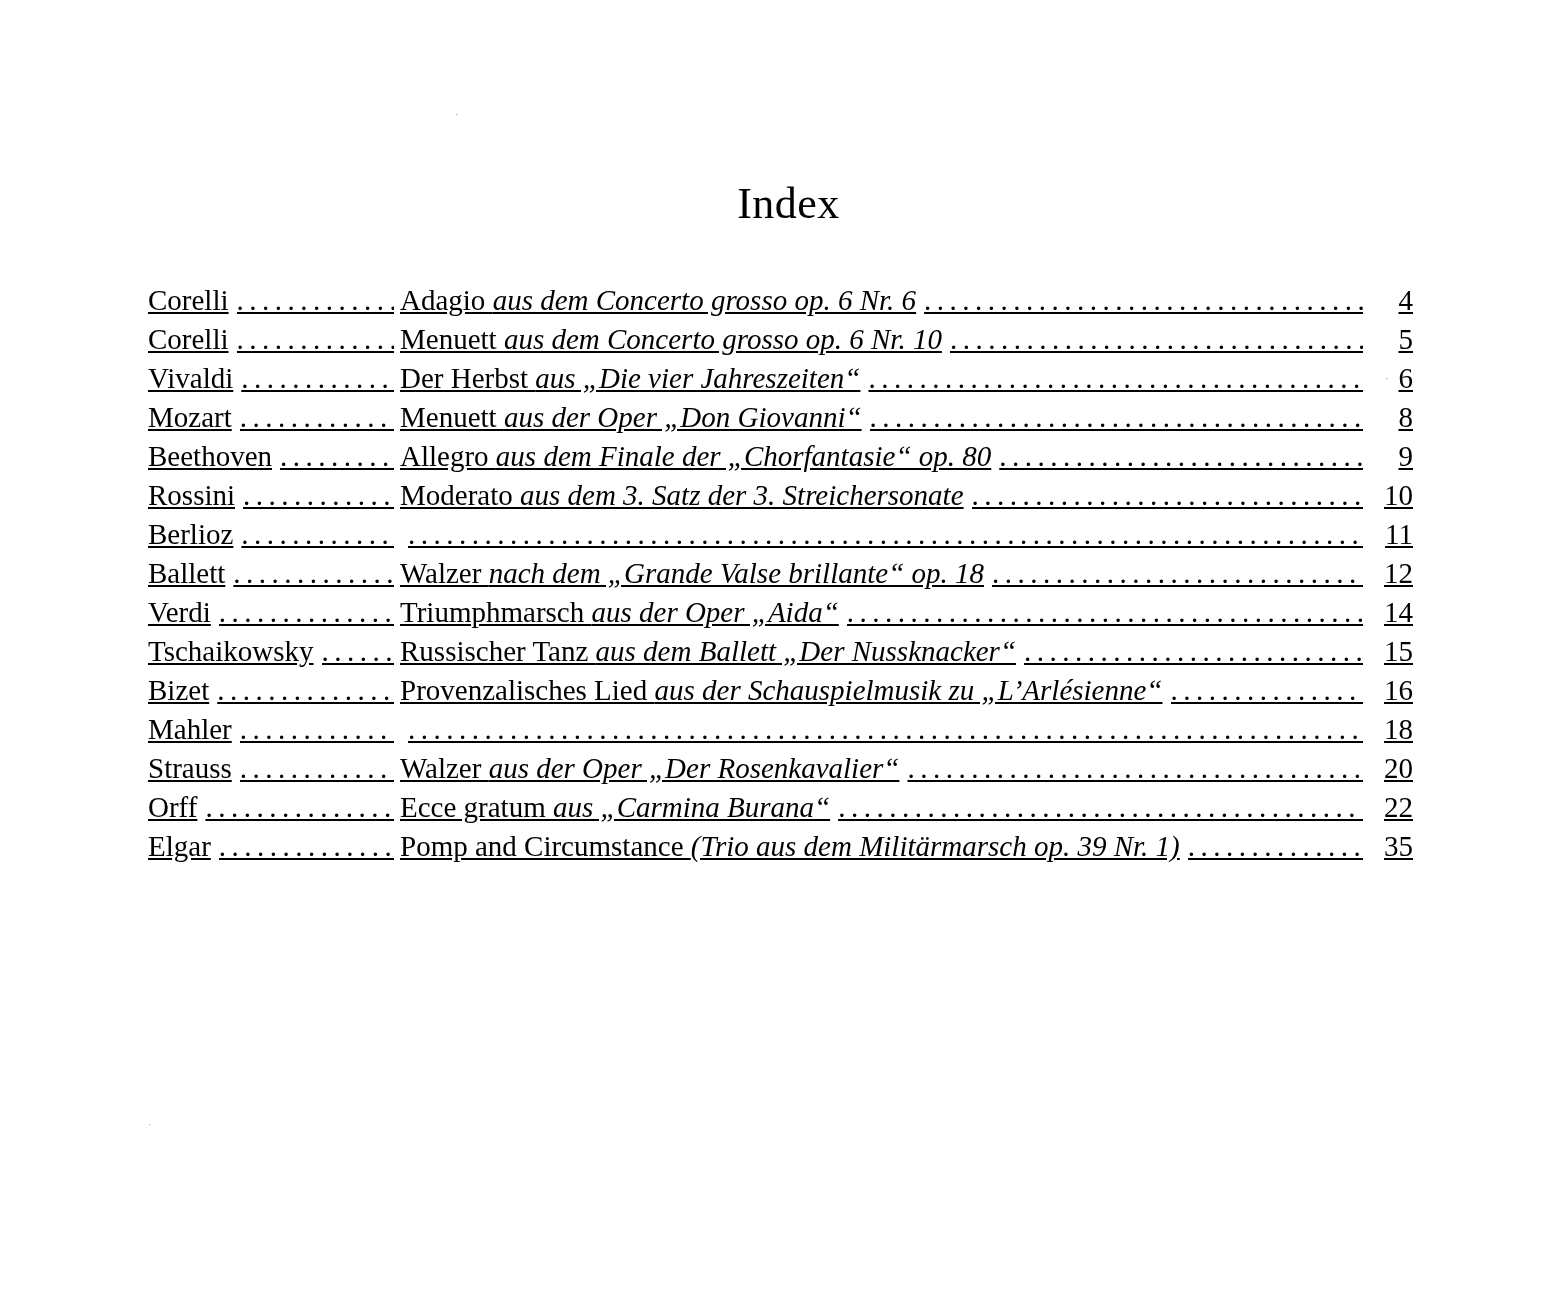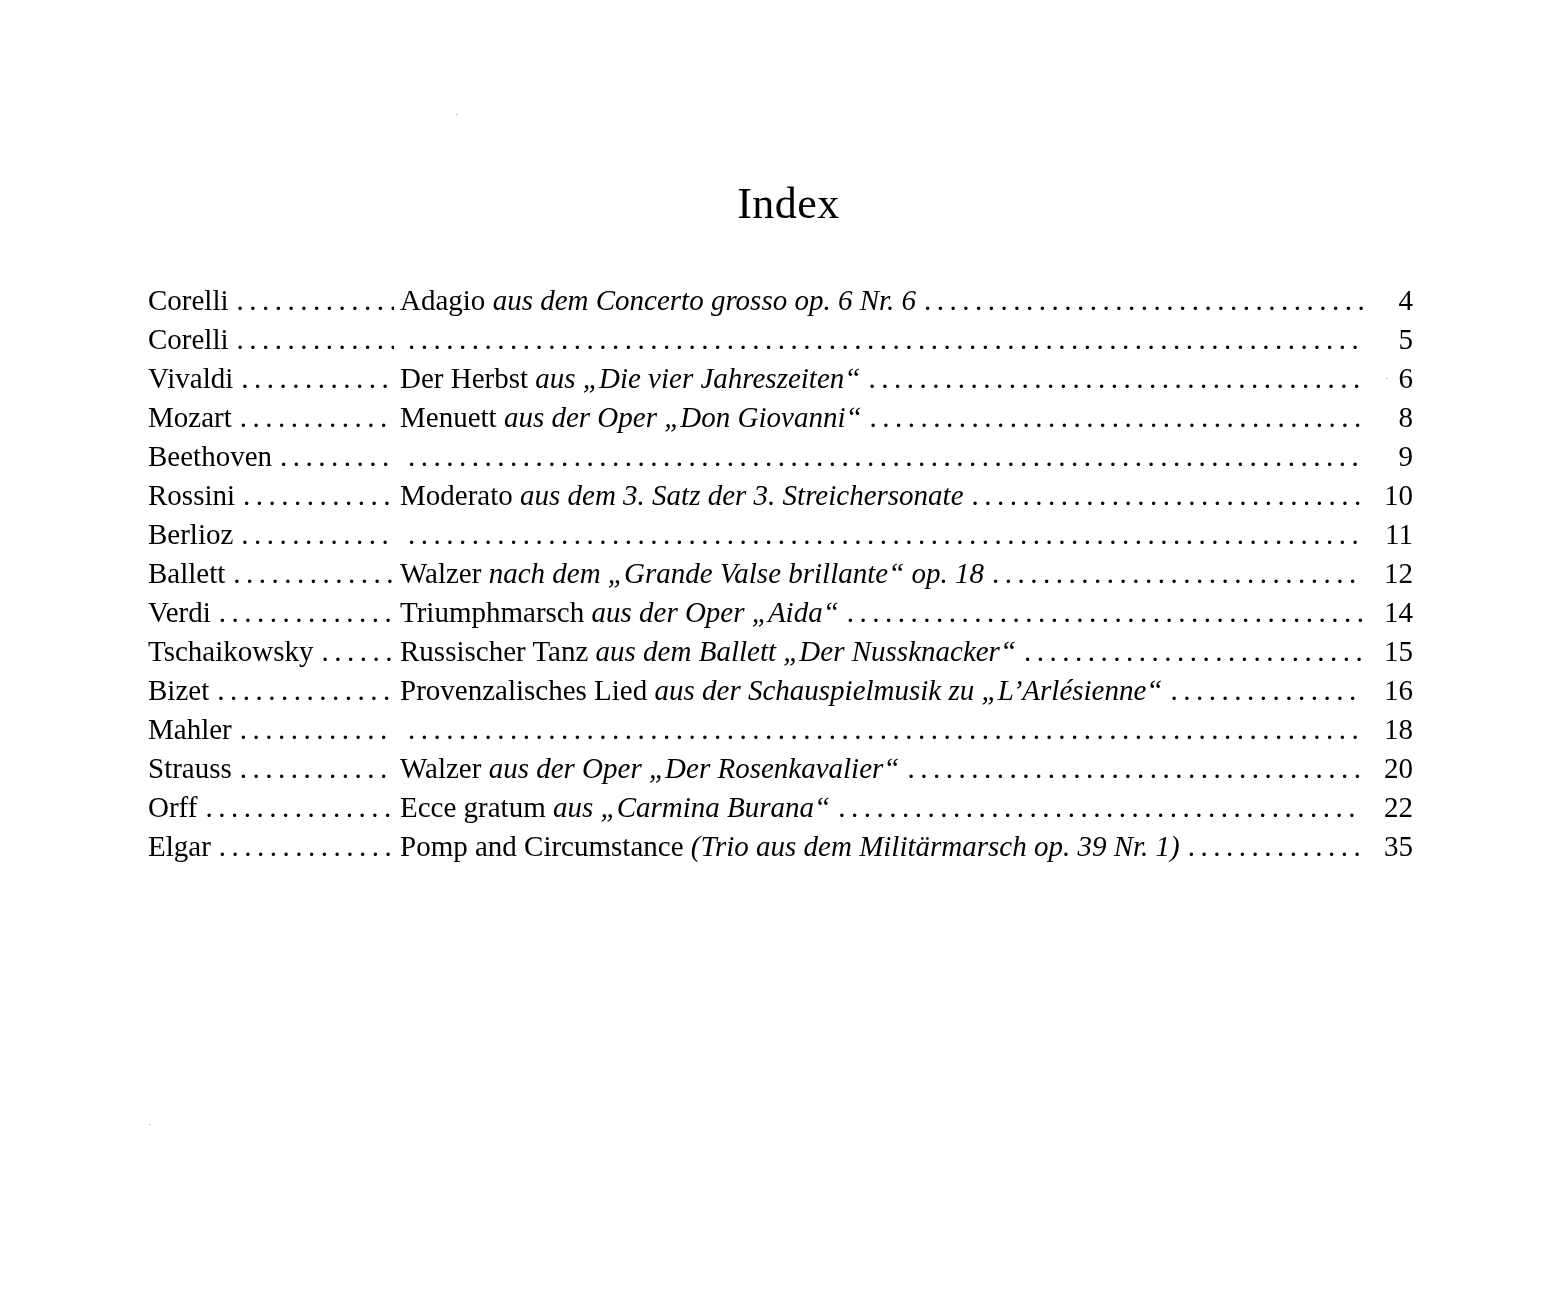--- a/index.html
+++ b/index.html
@@ -47,20 +47,21 @@
     top: 281px;
     width: 1265px;
   }
   .entry {
     display: flex;
     align-items: baseline;
     font-size: 29px;
     line-height: 39px;
     height: 39px;
     white-space: nowrap;
+    text-decoration: underline;
   }
   .composer {
     flex: 0 0 auto;
   }
   .dots1 {
     flex: 1 1 auto;
     overflow: hidden;
     white-space: nowrap;
     font-size: 29px;
     letter-spacing: 5.5px;
@@ -127,20 +128,21 @@
       </span>
       <span class="pageno">4</span>
     </div>
 
     <div class="entry">
       <span class="colA">
         <span class="composer">Corelli</span>
         <span class="dots1">....................................................................................................</span>
       </span>
       <span class="mid">
+        <span class="titlepart"><span>Menuett </span><i>aus dem Concerto grosso op. 6 Nr. 10</i></span>
         <span class="dots2">....................................................................................................</span>
       </span>
       <span class="pageno">5</span>
     </div>
 
     <div class="entry">
       <span class="colA">
         <span class="composer">Vivaldi</span>
         <span class="dots1">....................................................................................................</span>
       </span>
@@ -162,20 +164,21 @@
       </span>
       <span class="pageno">8</span>
     </div>
 
     <div class="entry">
       <span class="colA">
         <span class="composer">Beethoven</span>
         <span class="dots1">....................................................................................................</span>
       </span>
       <span class="mid">
+        <span class="titlepart"><span>Allegro </span><i>aus dem Finale der „Chorfantasie“ op. 80</i></span>
         <span class="dots2">....................................................................................................</span>
       </span>
       <span class="pageno">9</span>
     </div>
 
     <div class="entry">
       <span class="colA">
         <span class="composer">Rossini</span>
         <span class="dots1">....................................................................................................</span>
       </span>

